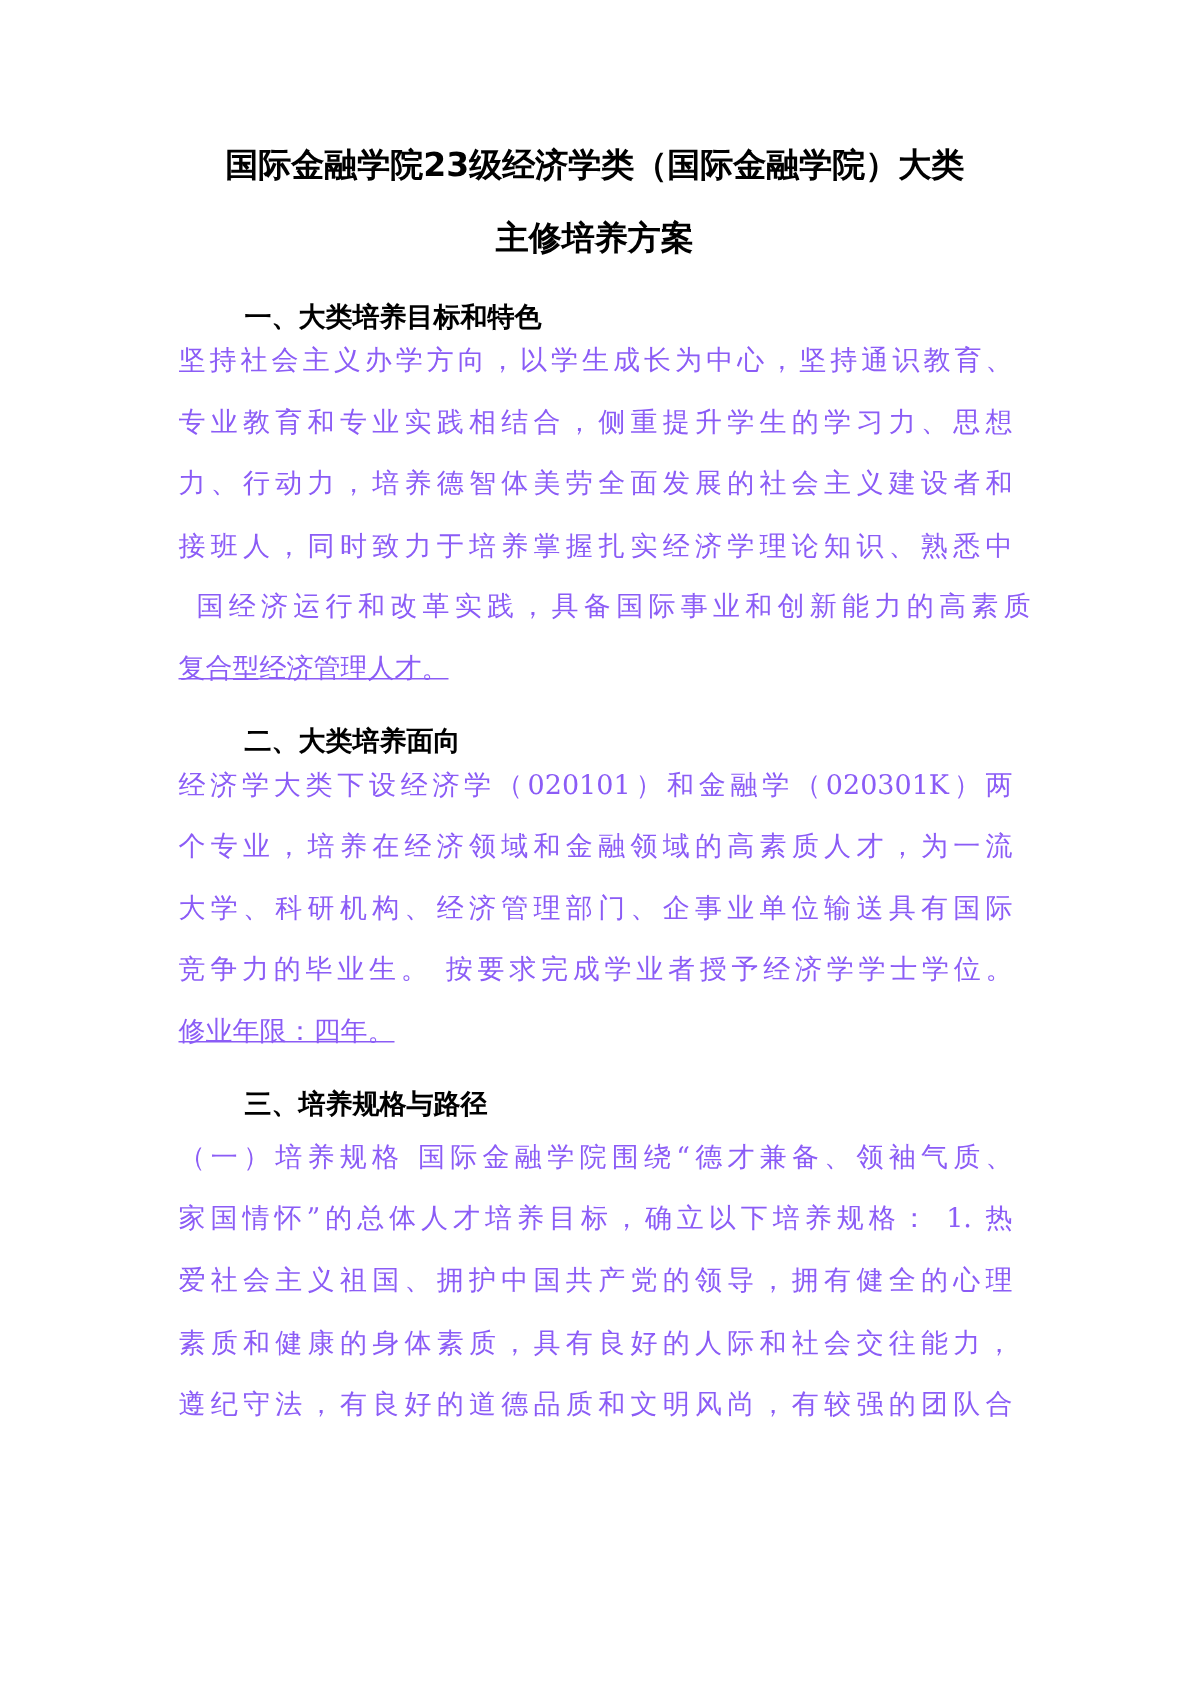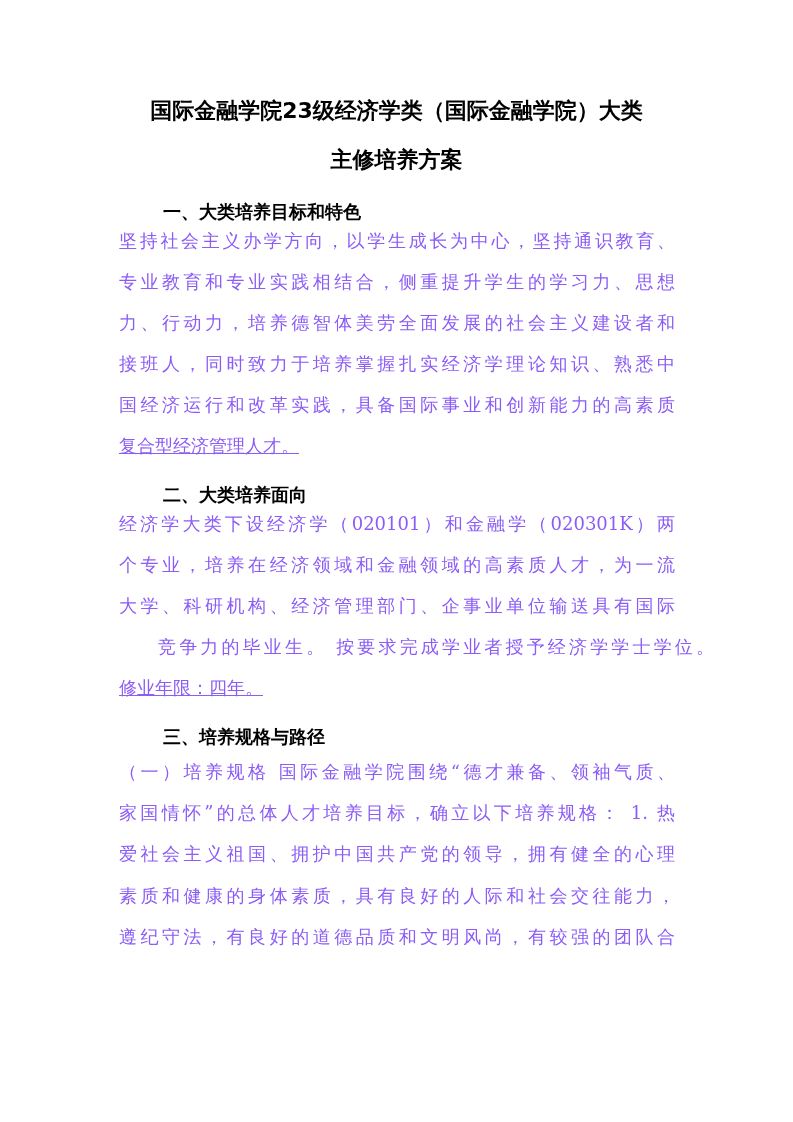--- a/index.html
+++ b/index.html
@@ -65,28 +65,28 @@
 <div class="page">
 
   <div class="title" style="top:96px;">国际金融学院23级经济学类（国际金融学院）大类</div>
   <div class="title" style="top:145px;">主修培养方案</div>
 
   <div class="heading" style="top:200px;">一、大类培养目标和特色</div>
   <div class="line" style="top:229px;">坚持社会主义办学方向，以学生成长为中心，坚持通识教育、</div>
   <div class="line" style="top:270px;">专业教育和专业实践相结合，侧重提升学生的学习力、思想</div>
   <div class="line" style="top:311px;">力、行动力，培养德智体美劳全面发展的社会主义建设者和</div>
   <div class="line" style="top:352px;font-family:Liberation Serif, serif;">接班人，同时致力于培养掌握扎实经济学理论知识、熟悉中</div>
-  <div class="line" style="top:393px;">国经济运行和改革实践，具备国际事业和创新能力的高素质</div>
+  <div class="line" style="top:393px;margin-left:12px;">国经济运行和改革实践，具备国际事业和创新能力的高素质</div>
   <div class="line last" style="top:434px;">复合型经济管理人才。</div>
 
   <div class="heading" style="top:483px;">二、大类培养面向</div>
   <div class="line" style="top:512px;">经济学大类下设经济学（020101）和金融学（020301K）两</div>
   <div class="line" style="top:553px;">个专业，培养在经济领域和金融领域的高素质人才，为一流</div>
   <div class="line" style="top:594px;">大学、科研机构、经济管理部门、企事业单位输送具有国际</div>
-  <div class="line" style="top:635px;margin-left:39px;">竞争力的毕业生。 按要求完成学业者授予经济学学士学位。</div>
+  <div class="line" style="top:635px;">竞争力的毕业生。 按要求完成学业者授予经济学学士学位。</div>
   <div class="line last" style="top:676px;">修业年限：四年。</div>
 
   <div class="heading" style="top:725px;">三、培养规格与路径</div>
   <div class="line" style="top:760px;">（一）培养规格  国际金融学院围绕“德才兼备、领袖气质、</div>
   <div class="line" style="top:801px;">家国情怀”的总体人才培养目标，确立以下培养规格： 1. 热</div>
   <div class="line" style="top:842px;">爱社会主义祖国、拥护中国共产党的领导，拥有健全的心理</div>
   <div class="line" style="top:884px;">素质和健康的身体素质，具有良好的人际和社会交往能力，</div>
   <div class="line" style="top:925px;">遵纪守法，有良好的道德品质和文明风尚，有较强的团队合</div>
 
 </div>

